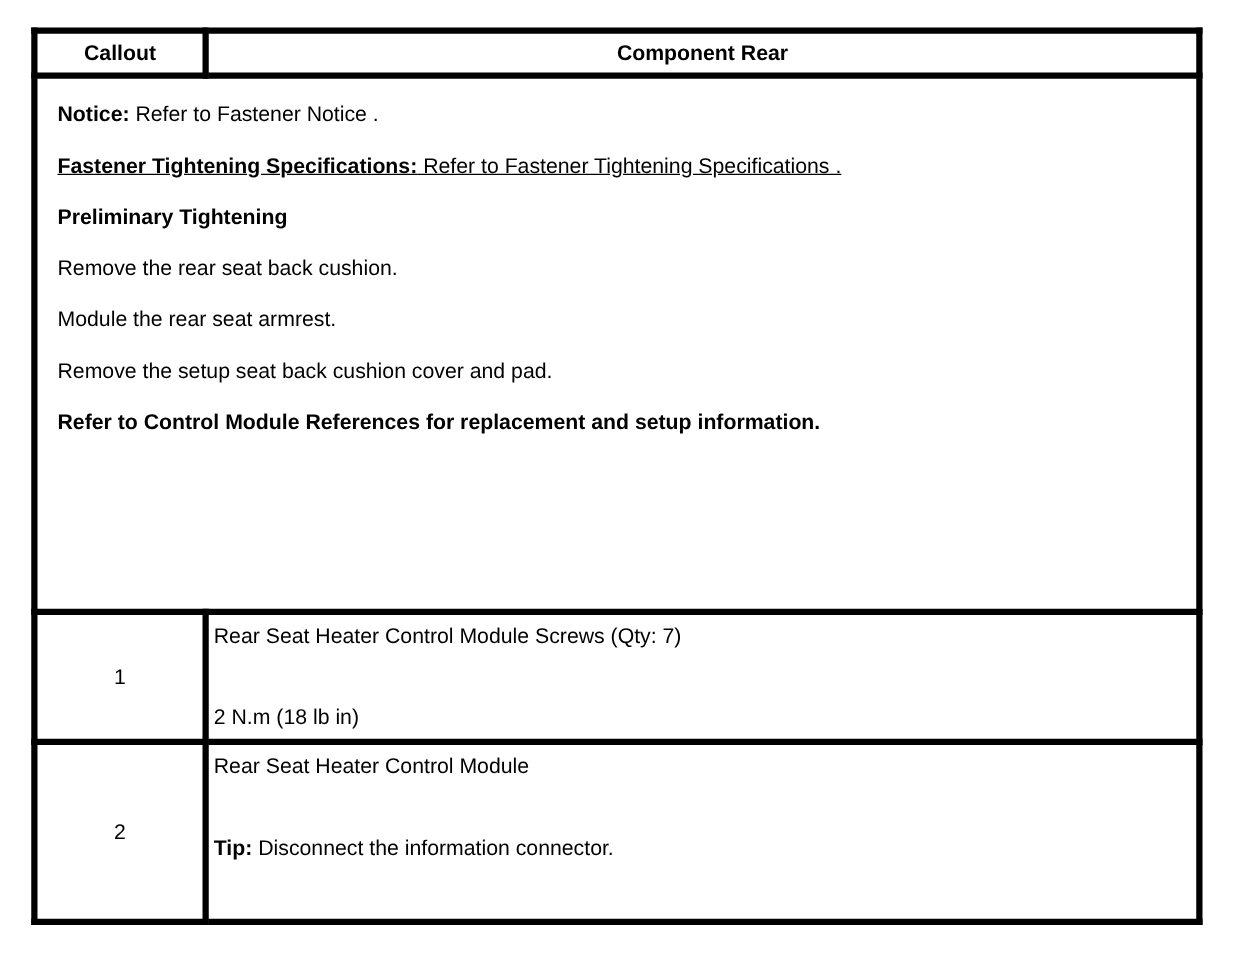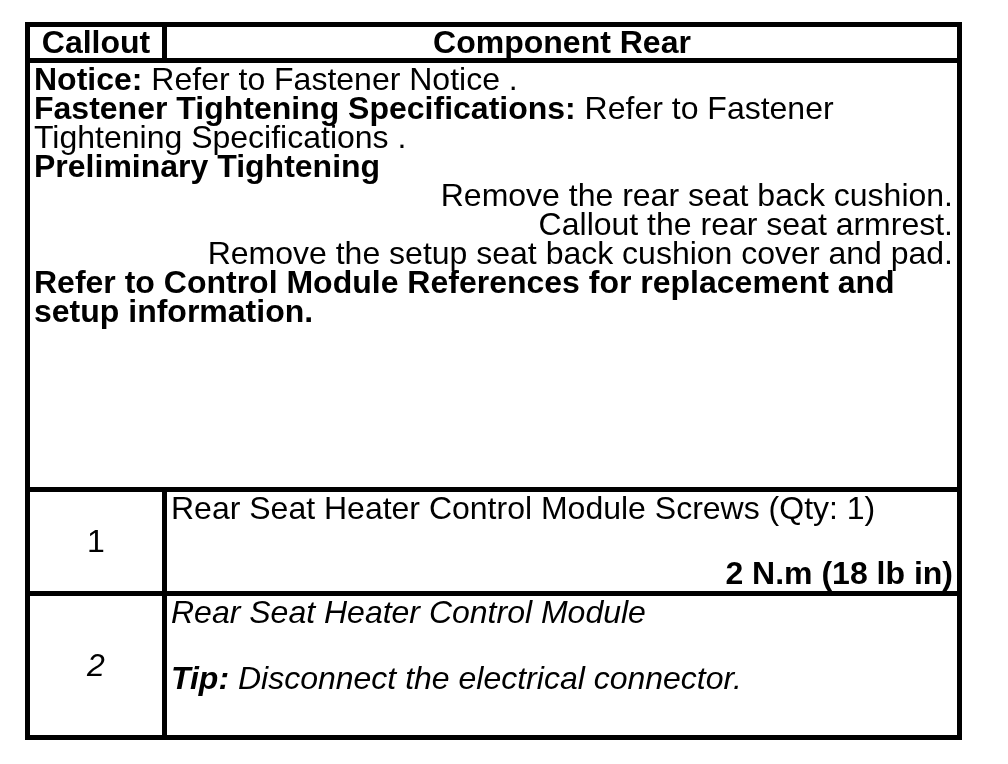--- a/index.html
+++ b/index.html
@@ -22,58 +22,58 @@
     width: 937px;
     border-collapse: collapse;
     table-layout: fixed;
     font-size: 24px;
     line-height: 29px;
   }
   .spec-table th,
   .spec-table td {
     border: 5px solid #000000;
     padding: 0;
-    font-size: 32px;
+    font-size: 17px;
   }
   .col-callout { width: 137px; }
   .header-row th {
     height: 31px;
     font-weight: bold;
     text-align: center;
     vertical-align: middle;
   }
   .notes-row td {
     height: 420px;
     vertical-align: top;
     padding: 2px 4px;
   }
-  .notes-row p { margin: 0; }
+  .notes-row p { margin: 12px; }
   .b { font-weight: bold; }
   .notice-line     { margin-top: 58px; }
-  .fastener-line   { margin-top: 39px; }
+  .fastener-line   { margin-top: 39px; text-decoration: underline; }
   .preliminary-title {
     margin-top: 42px;
     margin-left: 100px;
     font-weight: bold;
   }
-  .step { margin-left: 101px; text-align: right; }
+  .step { margin-left: 101px; }
   .step-first { margin-top: 40px; }
   .reference-line { margin-top: 34px; font-weight: bold; }
   .item-row .callout-cell {
     text-align: center;
     vertical-align: middle;
   }
   .item-row .name-cell {
     vertical-align: top;
     padding: 2px 4px;
   }
   .item-row .name-cell p { margin: 0; }
   .row-1 td { height: 95px; }
-  .row-2 td { height: 135px; font-style: italic; }
-  .spec-line { margin-top: 36px !important; font-weight: bold; text-align: right; }
+  .row-2 td { height: 135px; }
+  .spec-line { margin-top: 36px !important; font-weight: normal; }
   .tip-line  { margin-top: 37px !important; }
 </style>
 </head>
 <body>
 
 <table class="spec-table">
   <colgroup>
     <col class="col-callout">
     <col class="col-name">
   </colgroup>
@@ -85,36 +85,36 @@
 
     <tr class="notes-row">
       <td colspan="2" class="notes-cell">
         <p class="notice-line"><span class="b">Notice:</span><span> Refer to Fastener Notice .</span></p>
 
         <p class="fastener-line"><span class="b">Fastener Tightening Specifications:</span><span> Refer to Fastener Tightening Specifications .</span></p>
 
         <p class="preliminary-title">Preliminary Tightening</p>
 
         <p class="step step-first">Remove the rear seat back cushion.</p>
-        <p class="step">Callout the rear seat armrest.</p>
+        <p class="step">Module the rear seat armrest.</p>
         <p class="step">Remove the setup seat back cushion cover and pad.</p>
 
         <p class="reference-line">Refer to Control Module References for replacement and setup information.</p>
       </td>
     </tr>
 
     <tr class="item-row row-1">
       <td class="callout-cell">1</td>
       <td class="name-cell">
-        <p>Rear Seat Heater Control Module Screws (Qty: 1)</p>
+        <p>Rear Seat Heater Control Module Screws (Qty: 7)</p>
         <p class="spec-line">2 N.m (18 lb in)</p>
       </td>
     </tr>
 
     <tr class="item-row row-2">
       <td class="callout-cell">2</td>
       <td class="name-cell">
         <p>Rear Seat Heater Control Module</p>
-        <p class="tip-line"><span class="b">Tip:</span><span> Disconnect the electrical connector.</span></p>
+        <p class="tip-line"><span class="b">Tip:</span><span> Disconnect the information connector.</span></p>
       </td>
     </tr>
   </tbody>
 </table>
 
 </body></html>

